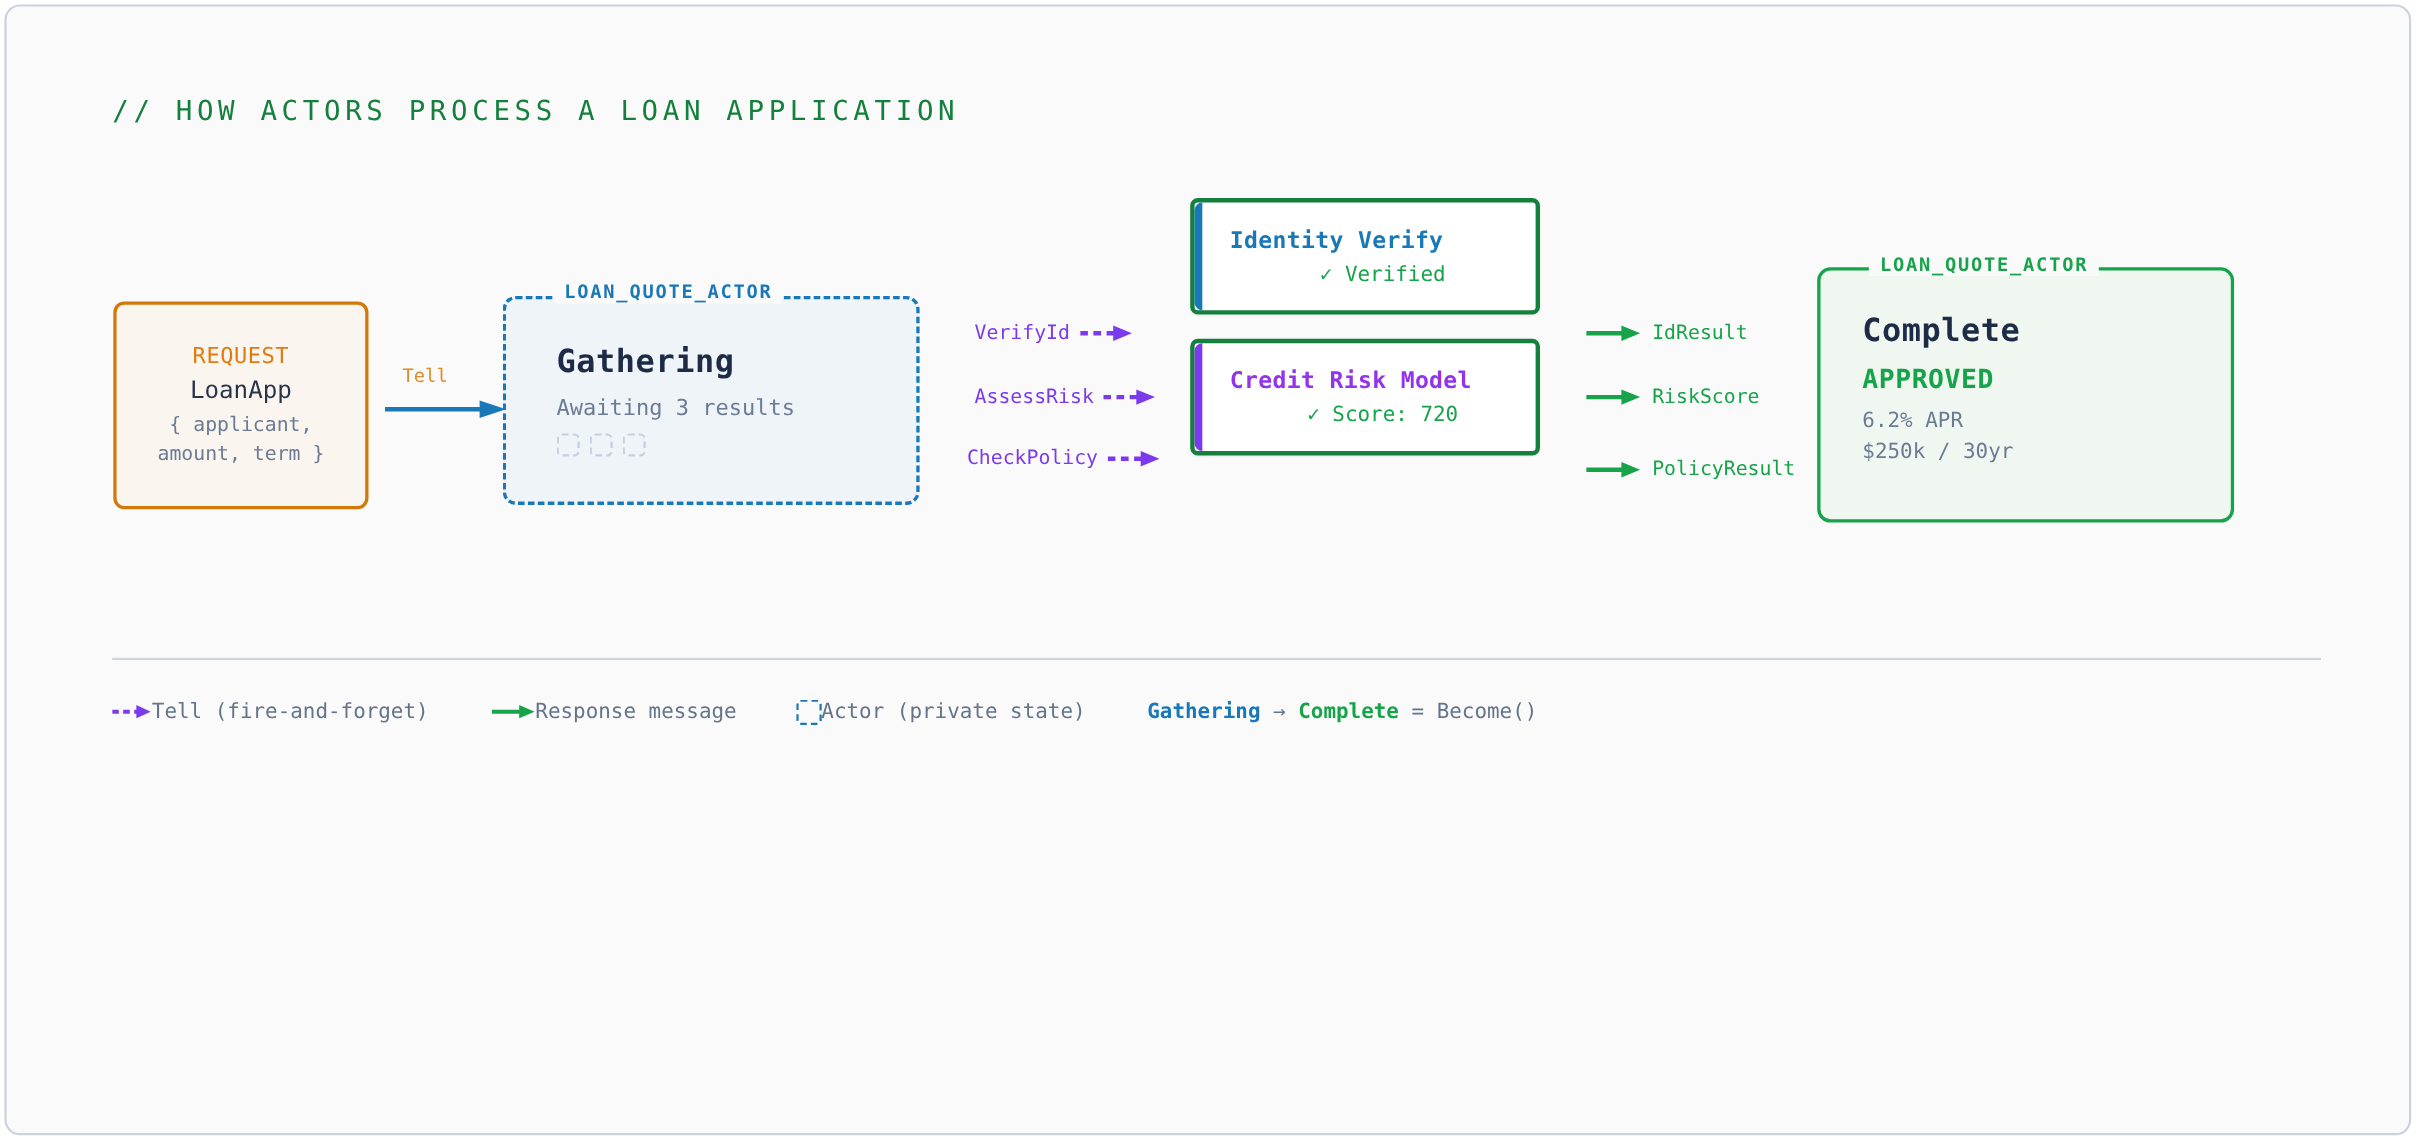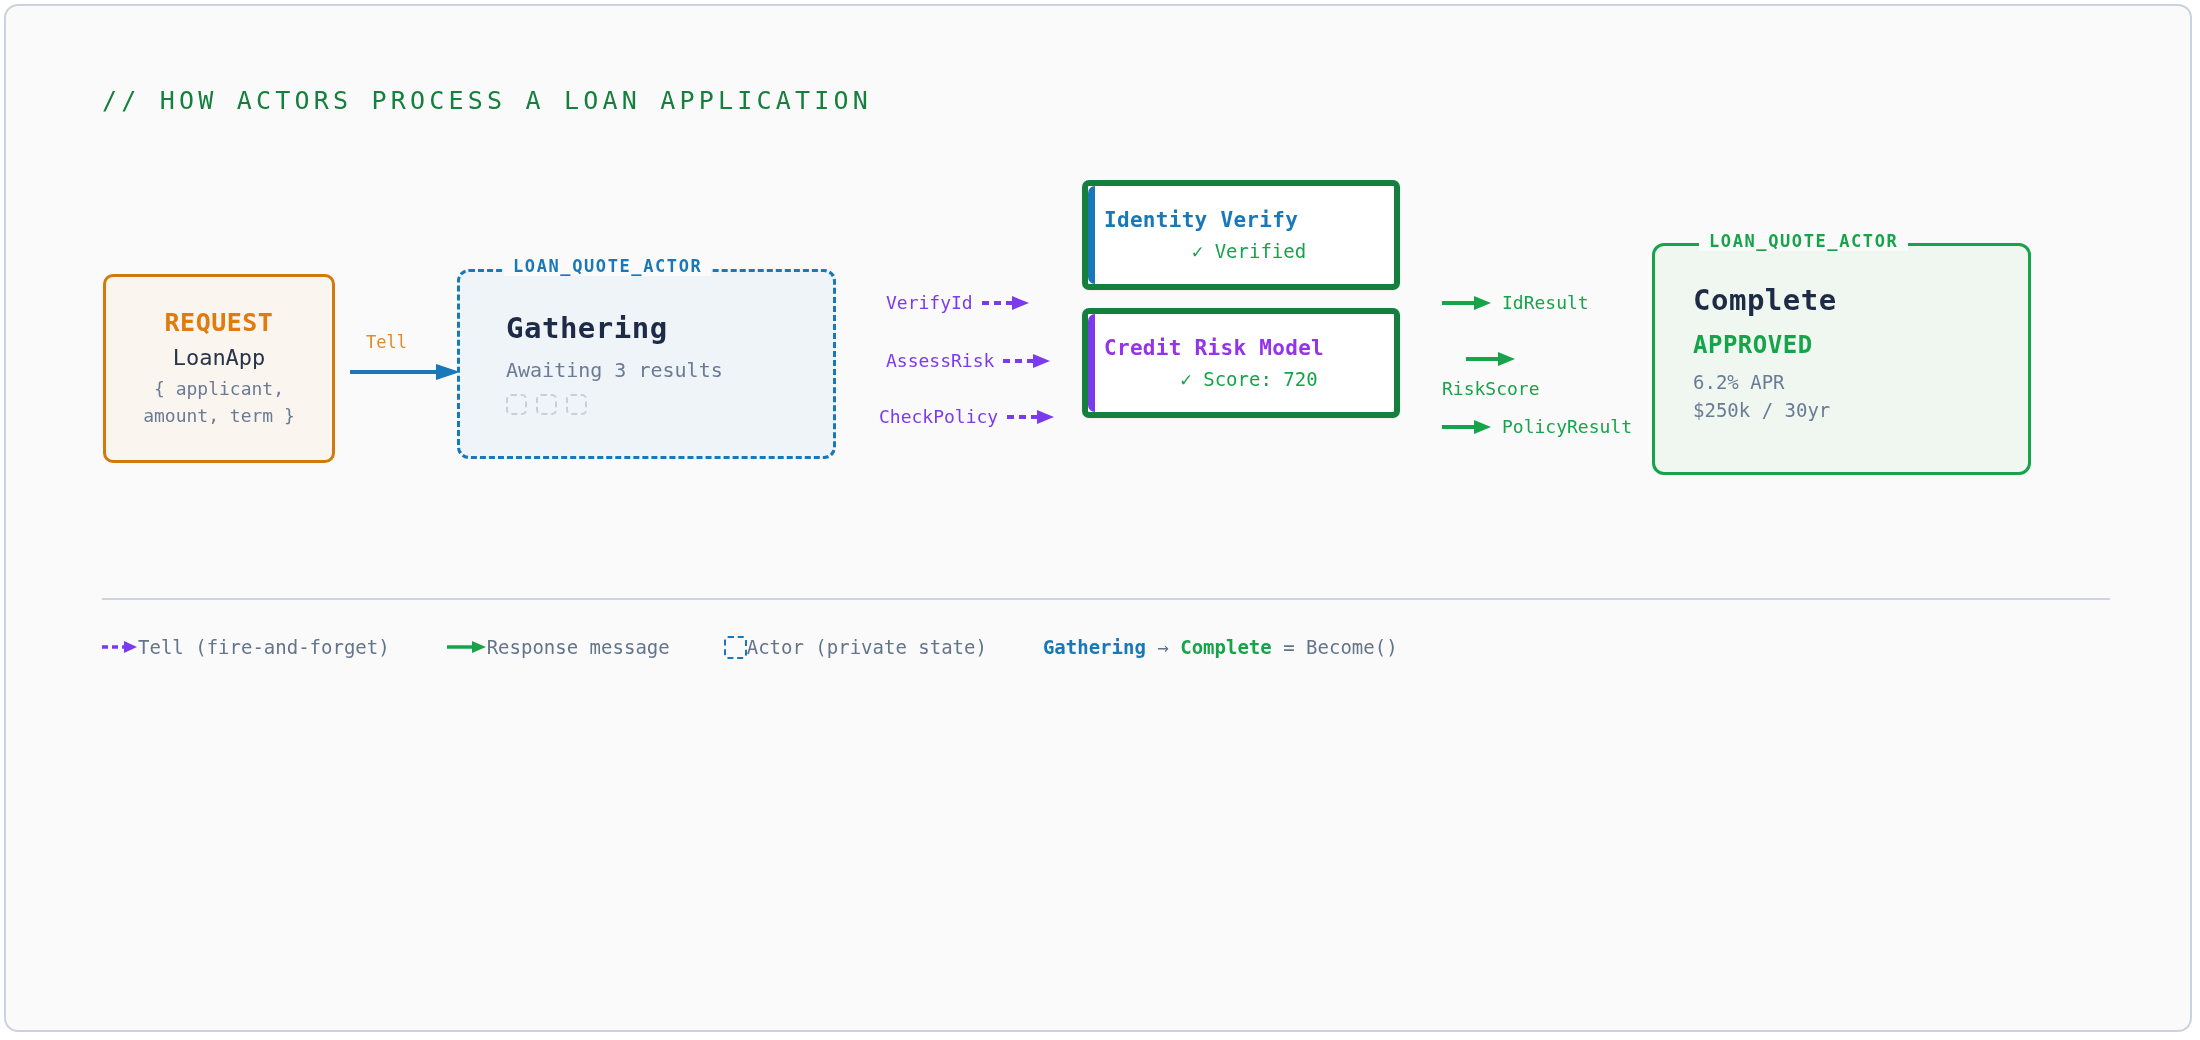--- a/index.html
+++ b/index.html
@@ -50,22 +50,22 @@
     border: 3px solid #d2790c;
     border-radius: 10px;
     box-sizing: border-box;
     display: flex;
     flex-direction: column;
     align-items: center;
     justify-content: center;
     gap: 2px;
   }
   .request-kind {
-    font-size: 25px;
-    font-weight: bold;
+    font-size: 20px;
+    font-weight: normal;
     color: #e07b10;
     letter-spacing: 0.5px;
     margin-bottom: 6px;
   }
   .request-type {
     font-size: 22px;
     color: #27344a;
     font-weight: 500;
     margin-bottom: 4px;
   }
@@ -163,24 +163,24 @@
   .tell-msg .msg-label {
     font-size: 18px;
     color: #7c3aed;
   }
 
   
   .worker {
     position: absolute;
     width: 318px;
     background: #ffffff;
-    border: 6px solid #15803d;
+    border: 4px solid #15803d;
     border-radius: 7px;
     box-sizing: border-box;
-    padding: 22px 0 22px 16px;
+    padding: 22px 0 22px 32px;
     box-shadow: 0 1px 2px rgba(30,40,60,0.06);
   }
   .worker::before {
     content: "";
     position: absolute;
     left: 0;
     top: 0;
     bottom: 0;
     width: 7px;
     border-radius: 7px 0 0 7px;
@@ -383,21 +383,21 @@
     <div class="w-result">✓ Score: 720</div>
   </div>
 
   <div class="resp-msg" style="left:1436px; top:286px;">
     <svg width="50" height="18">
       <line x1="0" y1="9" x2="34" y2="9" stroke="#16a34a" stroke-width="4"></line>
       <polygon points="32,2 49,9 32,16" fill="#16a34a"></polygon>
     </svg>
     <span class="msg-label">IdResult</span>
   </div>
-  <div class="resp-msg" style="left:1436px; top:344px;flex-direction:column;">
+  <div class="resp-msg" style="left:1436px; top:344px;">
     <svg width="50" height="18">
       <line x1="0" y1="9" x2="34" y2="9" stroke="#16a34a" stroke-width="4"></line>
       <polygon points="32,2 49,9 32,16" fill="#16a34a"></polygon>
     </svg>
     <span class="msg-label">RiskScore</span>
   </div>
   <div class="resp-msg" style="left:1436px; top:410px;">
     <svg width="50" height="18">
       <line x1="0" y1="9" x2="34" y2="9" stroke="#16a34a" stroke-width="4"></line>
       <polygon points="32,2 49,9 32,16" fill="#16a34a"></polygon>

